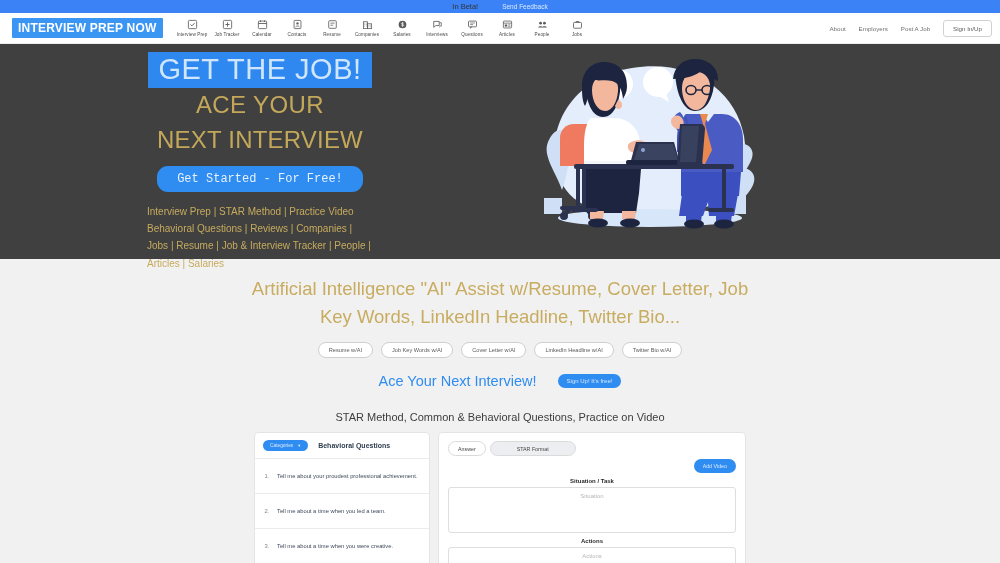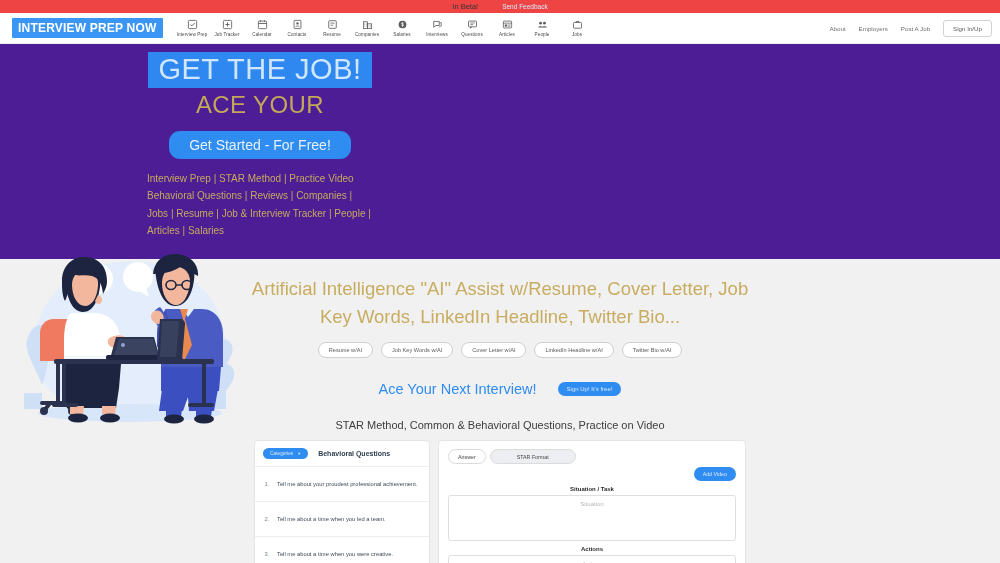--- a/index.html
+++ b/index.html
@@ -6,21 +6,21 @@
   html, body {
     width: 1000px; height: 563px;
     overflow: hidden;
     font-family: "Liberation Sans", sans-serif;
     background: #ffffff;
     color: #333;
   }
   
   .beta-bar {
     height: 13px;
-    background: #ef4444;
+    background: #3b82f6;
     display: flex;
     align-items: center;
     justify-content: center;
     gap: 24px;
     font-size: 7.5px;
   }
   .beta-bar .beta-link  { color: #d9eafd; text-decoration: none; font-size: 6.5px; }
 
   
   .navbar {
@@ -83,24 +83,23 @@
     border-radius: 3px;
     padding: 4px 9px;
     background: #fff;
     cursor: pointer;
     white-space: nowrap;
   }
 
   
   .hero {
     height: 215px;
-    background: #4c1d95;
+    background: #404040;
     display: flex;
     position: relative;
-    flex-direction: column;
   }
   .hero-left {
     width: 520px;
     padding-top: 8px;
     display: flex;
     flex-direction: column;
     align-items: center;
   }
   .hl-1 {
     background: #2f88ef;
@@ -116,26 +115,27 @@
     font-size: 24px;
     font-weight: 400;
     letter-spacing: .4px;
     line-height: 1.45;
   }
   .hl-3 { letter-spacing: .2px; }
   .cta-btn {
     margin-top: 8px;
     background: #2f8cf0;
     color: #e6f1fd;
-    font-size: 14px;
+    font-size: 12px;
     border: none;
     border-radius: 11px;
     padding: 6px 20px;
     cursor: pointer;
     white-space: nowrap;
+    font-family: Liberation Mono, monospace;
   }
   .hero-tags {
     margin-top: 11px;
     width: 226px;
     color: #c6ab5d;
     font-size: 10px;
     line-height: 1.72;
     text-align: left;
   }
   .hero-right {
@@ -169,21 +169,21 @@
     background: #ffffff;
     border: 1px solid #cfcfcf;
     border-radius: 9px;
     font-size: 5.6px;
     color: #5b5b5b;
     padding: 4px 10px;
     cursor: pointer;
     white-space: nowrap;
   }
   .ace-row {
-    margin-top: 23px;
+    margin-top: 15px;
     display: flex;
     justify-content: center;
     align-items: center;
     gap: 21px;
   }
   .ace-title {
     color: #2f8cf0;
     font-size: 14.5px;
     font-weight: 400;
     white-space: nowrap;
@@ -428,20 +428,21 @@
     <a class="nav-link" href="#">Employers</a>
     <a class="nav-link" href="#">Post A Job</a>
     <button class="signin-btn">Sign In/Up</button>
   </div>
 </div>
 
 <div class="hero">
   <div class="hero-left">
     <div class="hl-1">GET THE JOB!</div>
     <div class="hl-2">ACE YOUR</div>
+    <div class="hl-3">NEXT INTERVIEW</div>
     <button class="cta-btn">Get Started - For Free!</button>
     <div class="hero-tags">Interview Prep | STAR Method | Practice Video Behavioral Questions | Reviews | Companies | Jobs | Resume | Job &amp; Interview Tracker | People | Articles | Salaries</div>
   </div>
 
   <div class="hero-right">
     <svg class="illus" width="240" height="195" viewBox="0 0 240 195">
       <path d="M28 128c-14-46 14-96 74-106 58-10 104 22 112 68 7 42-18 72-64 78-52 7-110 2-122-40z" fill="#e3edfb"></path>
       <path d="M18 96c6-14 16-16 20-4 4 13-2 44-6 52-5-16-20-34-14-48z" fill="#cfdff6"></path>
       <path d="M206 100c10-6 19 2 16 12-4 12-18 28-24 34-1-16-2-40 8-46z" fill="#cfdff6"></path>
       <path d="M212 122c8 0 14 6 12 14-2 9-14 20-19 24 0-13 0-38 7-38z" fill="#cfdff6"></path>

